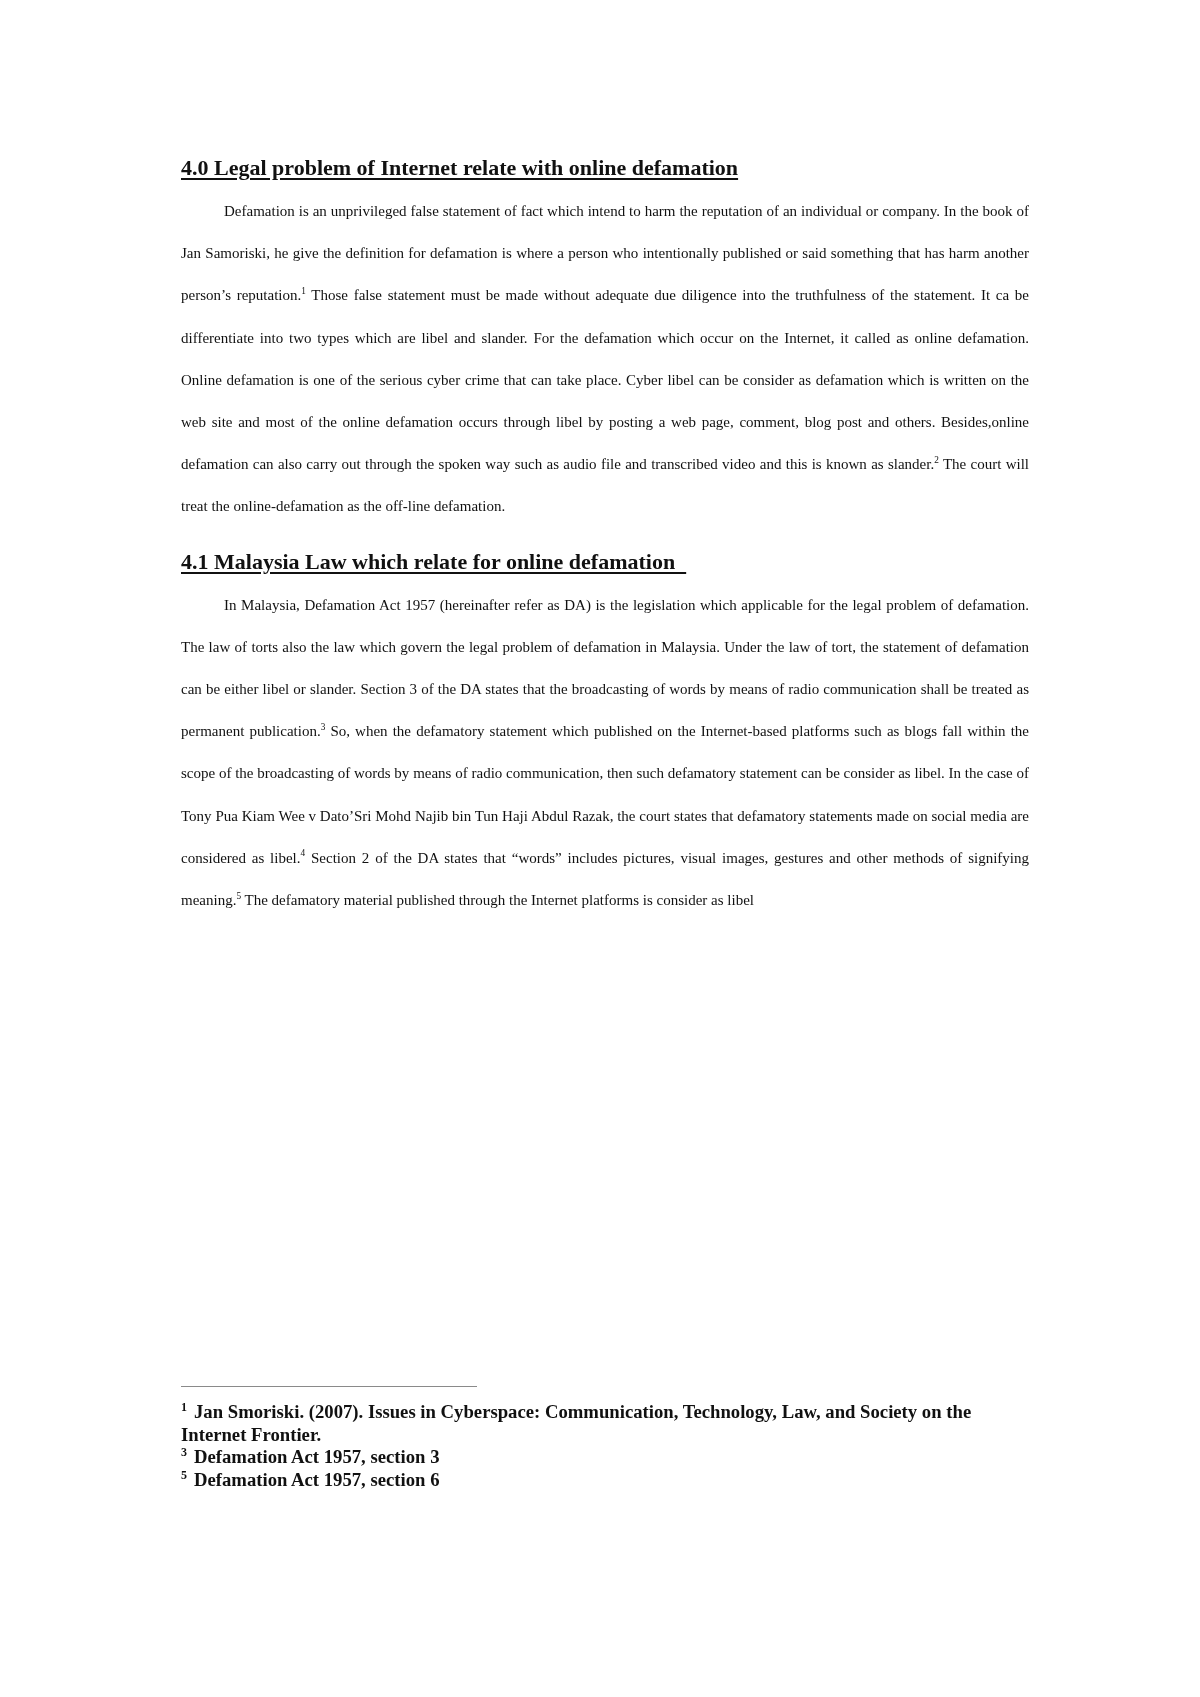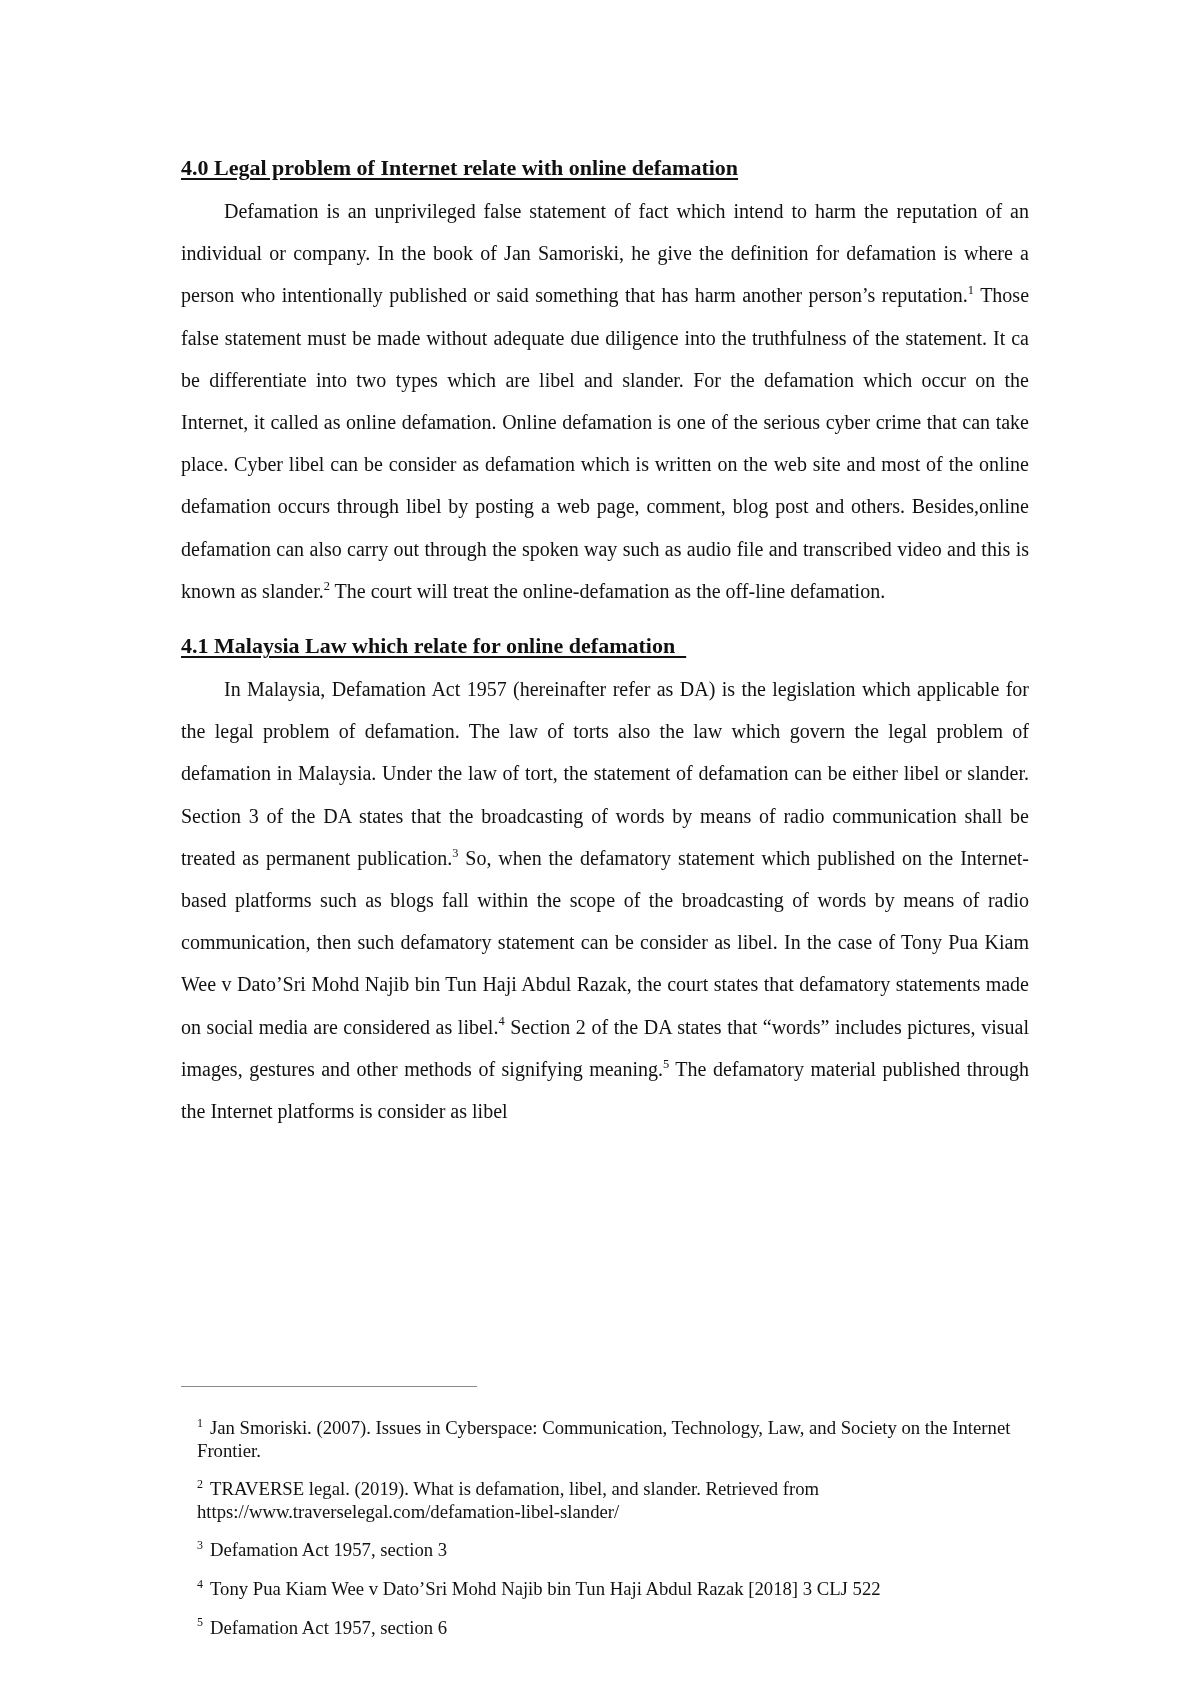--- a/index.html
+++ b/index.html
@@ -35,21 +35,21 @@
       line-height: 28px;
       text-decoration: underline;
       text-decoration-thickness: 2px;
       text-underline-offset: 3px;
       margin: 0;
       white-space: pre;
     }
     .h1 { margin-top: 6px; height: 36px; }
     .h2 { margin-top: 20px; height: 36px; }
     .para {
-      font-size: 20px;
+      font-size: 15px;
       line-height: 42.2px;
       text-align: justify;
       text-indent: 43px;
       margin: 0;
       hyphens: none;
     }
     .para .bold { font-weight: normal; }
     .para sup, .fn sup {
       font-size: 0.62em;
       line-height: 0;
@@ -67,21 +67,22 @@
     }
     .footnotes {
       position: absolute;
       left: 181px;
       top: 1393px;
       width: 860px;
     }
     .fn {
       font-size: 18.7px;
       line-height: 22.6px;
-      margin: 16px;
+      margin: 0;
+      font-weight: bold;
     }
     .fn .num {
       font-size: 12px;
       vertical-align: super;
       line-height: 0;
       margin-right: 7px;
     }
   </style>
 </head>
 <body>
@@ -94,18 +95,16 @@
 
     <h2 class="heading h2">4.1 Malaysia Law which relate for online defamation  </h2>
     <p class="para"><span>In Malaysia, Defamation Act 1957 (hereinafter refer as DA) is the legislation which applicable for the legal problem of defamation. The law of torts also the law which govern the legal problem of defamation in Malaysia. Under the law of tort, the statement of defamation can be either libel or slander. </span><span class="bold">Section 3 of the DA</span><span> states that the broadcasting of words by means of radio communication shall be treated as permanent publication.</span><sup>3</sup><span>  So, when the defamatory statement which published on the Internet-based platforms such as blogs fall within the scope of the broadcasting of words by means of radio communication, then such defamatory statement can be consider as libel. In the case of </span><span class="bold">Tony Pua Kiam Wee v Dato’Sri Mohd Najib bin Tun Haji Abdul Razak</span><span>, the court states that defamatory statements made on social media are considered as libel.</span><sup>4</sup><span>  </span><span class="bold">Section 2 of the DA</span><span> states that “words” includes pictures, visual images, gestures and other methods of signifying meaning.</span><sup>5</sup><span>  The defamatory material published through the Internet platforms is consider as libel</span></p>
 
   </div>
 
   <div class="fn-rule"></div>
 
   <div class="footnotes">
     <p class="fn"><span class="num">1</span><span>Jan Smoriski. (2007). Issues in Cyberspace: Communication, Technology, Law, and Society on the Internet Frontier.</span></p>
-    <p class="fn"><span class="num">2</span><span>TRAVERSE legal. (2019). What is defamation, libel, and slander. Retrieved from https://www.traverselegal.com/defamation-libel-slander/</span></p>
     <p class="fn"><span class="num">3</span><span>Defamation Act 1957, section 3</span></p>
-    <p class="fn"><span class="num">4</span><span>Tony Pua Kiam Wee v Dato’Sri Mohd Najib bin Tun Haji Abdul Razak [2018] 3 CLJ 522</span></p>
     <p class="fn"><span class="num">5</span><span>Defamation Act 1957, section 6</span></p>
   </div>
 </div>
 
 </body></html>

